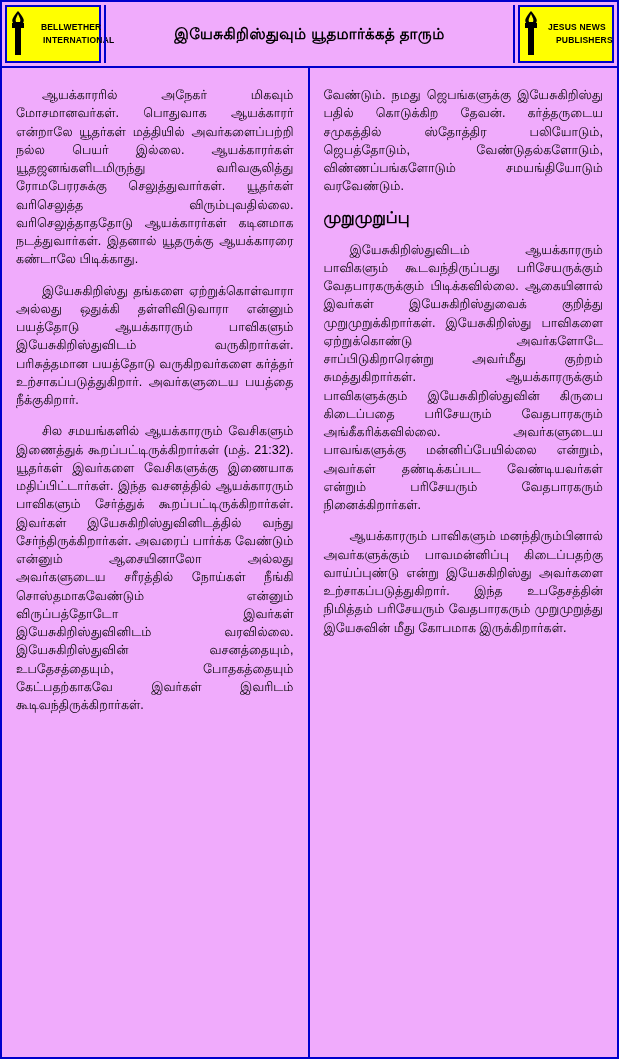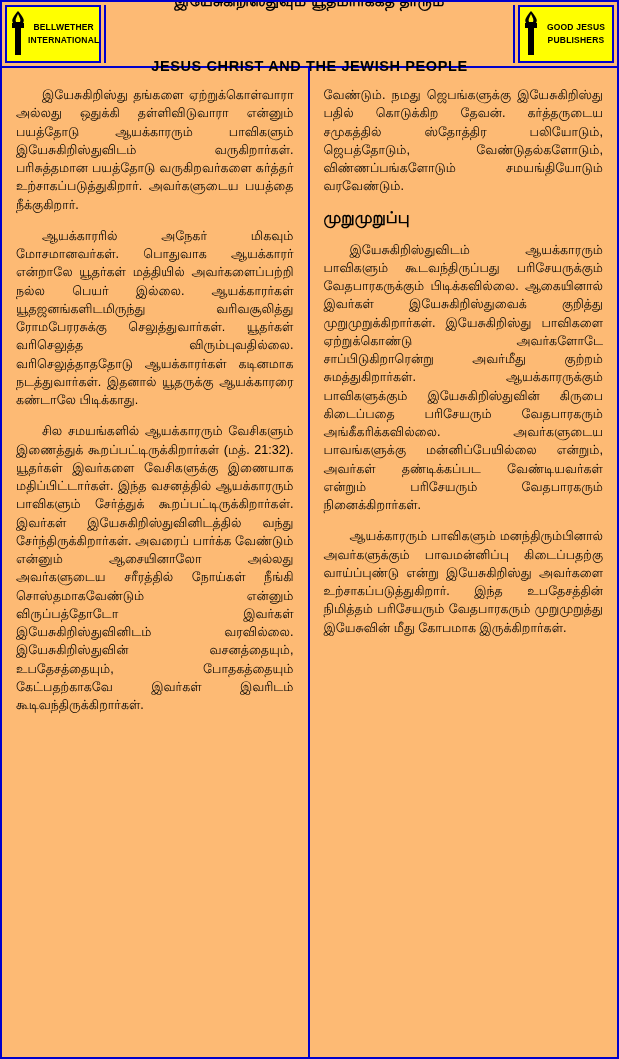--- a/index.html
+++ b/index.html
@@ -7,21 +7,21 @@
     padding: 0;
     background: #ffffff;
   }
   body {
     font-family: "Liberation Sans", sans-serif;
   }
   .page {
     width: 619px;
     height: 1059px;
     box-sizing: border-box;
-    background: #fdba74;
+    background: #f0abfc;
     border: 2px solid #0000cc;
     position: relative;
     overflow: hidden;
   }
   
   .header {
     display: flex;
     align-items: stretch;
     height: 66px;
     border-bottom: 2px solid #0000cc;
@@ -55,21 +55,21 @@
   .logo-text {
     flex: 1;
     text-align: center;
     font-size: 8.5px;
     font-weight: bold;
     line-height: 1.55;
     letter-spacing: 0.2px;
     color: #000;
   }
   .logo-text .l1 { display: block; }
-  .logo-text .l2 { display: block; }
+  .logo-text .l2 { display: block; margin-left: 15px; }
   .title-block {
     flex: 1;
     display: flex;
     flex-direction: column;
     align-items: center;
     justify-content: center;
     border-left: 2px solid #0000cc;
     border-right: 2px solid #0000cc;
     margin: 3px 0;
     padding: 0 4px;
@@ -153,47 +153,46 @@
         </span>
         <span class="logo-text">
           <span class="l1">BELLWETHER</span>
           <span class="l2">INTERNATIONAL</span>
         </span>
       </div>
     </div>
 
     <div class="title-block">
       <div class="title-ta">இயேசுகிறிஸ்துவும்  யூதமார்க்கத் தாரும்</div>
-      <div class="title-en">JESUS CHRIST AND THE JEWISH PEOPLE</div>
     </div>
 
     <div class="logo-box">
       <div class="logo-inner">
         <span class="logo-mark">
           <svg width="18" height="46" viewBox="0 0 18 46" aria-hidden="true">
             <rect x="6" y="16" width="6" height="28" fill="#000"></rect>
             <rect x="3" y="12" width="12" height="5" fill="#000"></rect>
             <path d="M9 0 C4 6 2 9 4 12 L14 12 C16 9 14 6 9 0 Z" fill="#000"></path>
             <path d="M9 3 C7 7 6 9 7 11 L11 11 C12 9 11 7 9 3 Z" fill="#ffff00"></path>
           </svg>
         </span>
         <span class="logo-text">
-          <span class="l1">GOOD JESUS</span>
+          <span class="l1">JESUS NEWS</span>
           <span class="l2">PUBLISHERS</span>
         </span>
       </div>
     </div>
 
   </div>
 
   <div class="columns">
 
     <div class="col col-left">
+      <p class="para">ஆயக்காரரில் அநேகர் மிகவும் மோசமானவர்கள். பொதுவாக ஆயக்காரர் என்றாலே யூதர்கள் மத்தியில் அவர்களைப்பற்றி நல்ல பெயர் இல்லை. ஆயக்காரர்கள் யூதஜனங்களிடமிருந்து வரிவசூலித்து ரோமபேரரசுக்கு செலுத்துவார்கள். யூதர்கள் வரிசெலுத்த விரும்புவதில்லை. வரிசெலுத்தாததோடு ஆயக்காரர்கள் கடினமாக நடத்துவார்கள். இதனால் யூதருக்கு ஆயக்காரரை கண்டாலே பிடிக்காது.</p>
       <p class="para">இயேசுகிறிஸ்து தங்களை ஏற்றுக்கொள்வாரா அல்லது ஒதுக்கி தள்ளிவிடுவாரா என்னும் பயத்தோடு ஆயக்காரரும் பாவிகளும் இயேசுகிறிஸ்துவிடம் வருகிறார்கள். பரிசுத்தமான பயத்தோடு வருகிறவர்களை கர்த்தர் உற்சாகப்படுத்துகிறார். அவர்களுடைய பயத்தை நீக்குகிறார்.</p>
-      <p class="para">ஆயக்காரரில் அநேகர் மிகவும் மோசமானவர்கள். பொதுவாக ஆயக்காரர் என்றாலே யூதர்கள் மத்தியில் அவர்களைப்பற்றி நல்ல பெயர் இல்லை. ஆயக்காரர்கள் யூதஜனங்களிடமிருந்து வரிவசூலித்து ரோமபேரரசுக்கு செலுத்துவார்கள். யூதர்கள் வரிசெலுத்த விரும்புவதில்லை. வரிசெலுத்தாததோடு ஆயக்காரர்கள் கடினமாக நடத்துவார்கள். இதனால் யூதருக்கு ஆயக்காரரை கண்டாலே பிடிக்காது.</p>
       <p class="para">சில சமயங்களில் ஆயக்காரரும் வேசிகளும் இணைத்துக் கூறப்பட்டிருக்கிறார்கள் (மத். 21:32). யூதர்கள் இவர்களை வேசிகளுக்கு இணையாக மதிப்பிட்டார்கள். இந்த வசனத்தில் ஆயக்காரரும் பாவிகளும் சேர்த்துக் கூறப்பட்டிருக்கிறார்கள். இவர்கள் இயேசுகிறிஸ்துவினிடத்தில் வந்து சேர்ந்திருக்கிறார்கள். அவரைப் பார்க்க வேண்டும் என்னும் ஆசையினாலோ அல்லது அவர்களுடைய சரீரத்தில் நோய்கள் நீங்கி சொஸ்தமாகவேண்டும் என்னும் விருப்பத்தோடோ இவர்கள் இயேசுகிறிஸ்துவினிடம் வரவில்லை. இயேசுகிறிஸ்துவின் வசனத்தையும், உபதேசத்தையும், போதகத்தையும் கேட்பதற்காகவே இவர்கள் இவரிடம் கூடிவந்திருக்கிறார்கள்.</p>
     </div>
 
     <div class="col col-right">
       <p class="para noindent">வேண்டும். நமது ஜெபங்களுக்கு இயேசுகிறிஸ்து பதில் கொடுக்கிற தேவன். கர்த்தருடைய சமுகத்தில் ஸ்தோத்திர பலியோடும், ஜெபத்தோடும், வேண்டுதல்களோடும், விண்ணப்பங்களோடும் சமயங்தியோடும் வரவேண்டும்.</p>
       <h2 class="subhead">முறுமுறுப்பு</h2>
       <p class="para">இயேசுகிறிஸ்துவிடம் ஆயக்காரரும் பாவிகளும் கூடவந்திருப்பது பரிசேயருக்கும் வேதபாரகருக்கும் பிடிக்கவில்லை. ஆகையினால் இவர்கள் இயேசுகிறிஸ்துவைக் குறித்து முறுமுறுக்கிறார்கள். இயேசுகிறிஸ்து பாவிகளை ஏற்றுக்கொண்டு அவர்களோடே சாப்பிடுகிறாரென்று அவர்மீது குற்றம் சுமத்துகிறார்கள். ஆயக்காரருக்கும் பாவிகளுக்கும் இயேசுகிறிஸ்துவின் கிருபை கிடைப்பதை பரிசேயரும் வேதபாரகரும் அங்கீகரிக்கவில்லை. அவர்களுடைய பாவங்களுக்கு மன்னிப்பேயில்லை என்றும், அவர்கள் தண்டிக்கப்பட வேண்டியவர்கள் என்றும் பரிசேயரும் வேதபாரகரும் நினைக்கிறார்கள்.</p>
       <p class="para">ஆயக்காரரும் பாவிகளும் மனந்திரும்பினால் அவர்களுக்கும் பாவமன்னிப்பு கிடைப்பதற்கு வாய்ப்புண்டு என்று இயேசுகிறிஸ்து அவர்களை உற்சாகப்படுத்துகிறார். இந்த உபதேசத்தின் நிமித்தம் பரிசேயரும் வேதபாரகரும் முறுமுறுத்து இயேசுவின் மீது கோபமாக இருக்கிறார்கள்.</p>
     </div>
 

